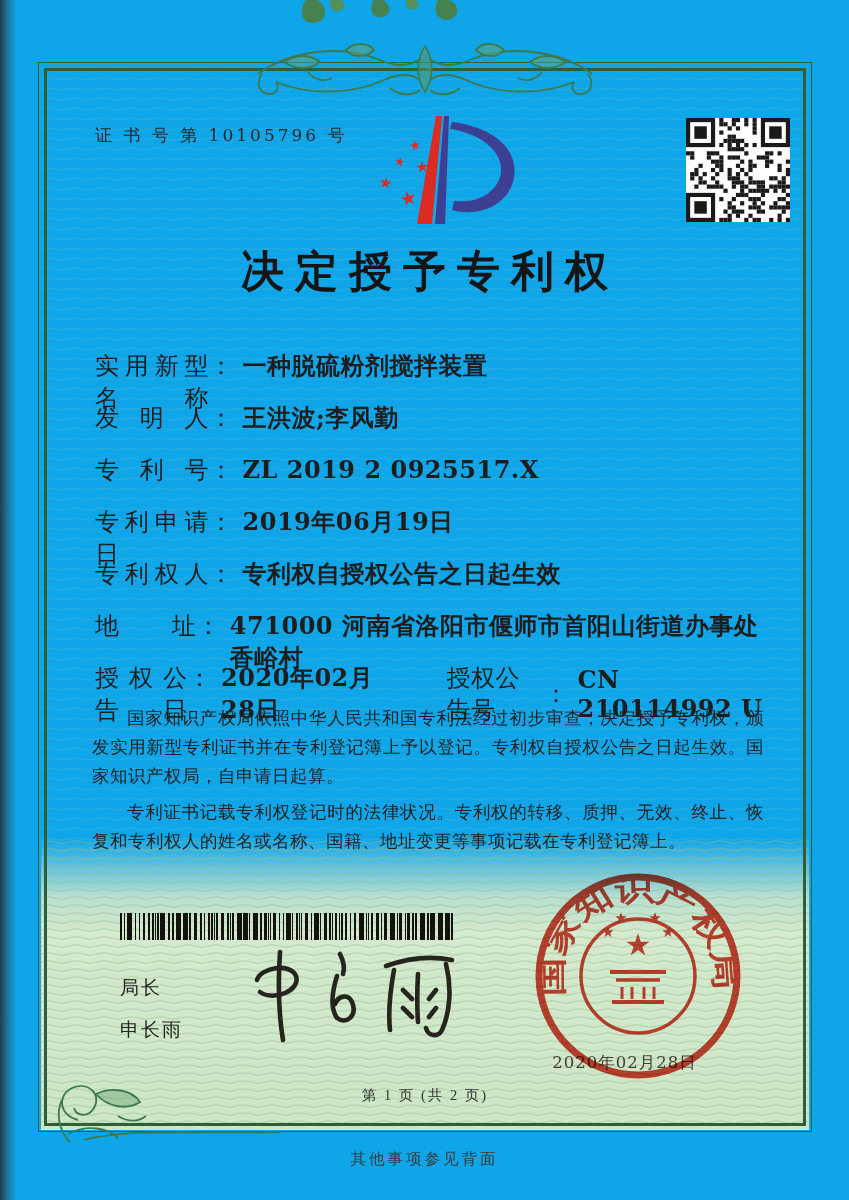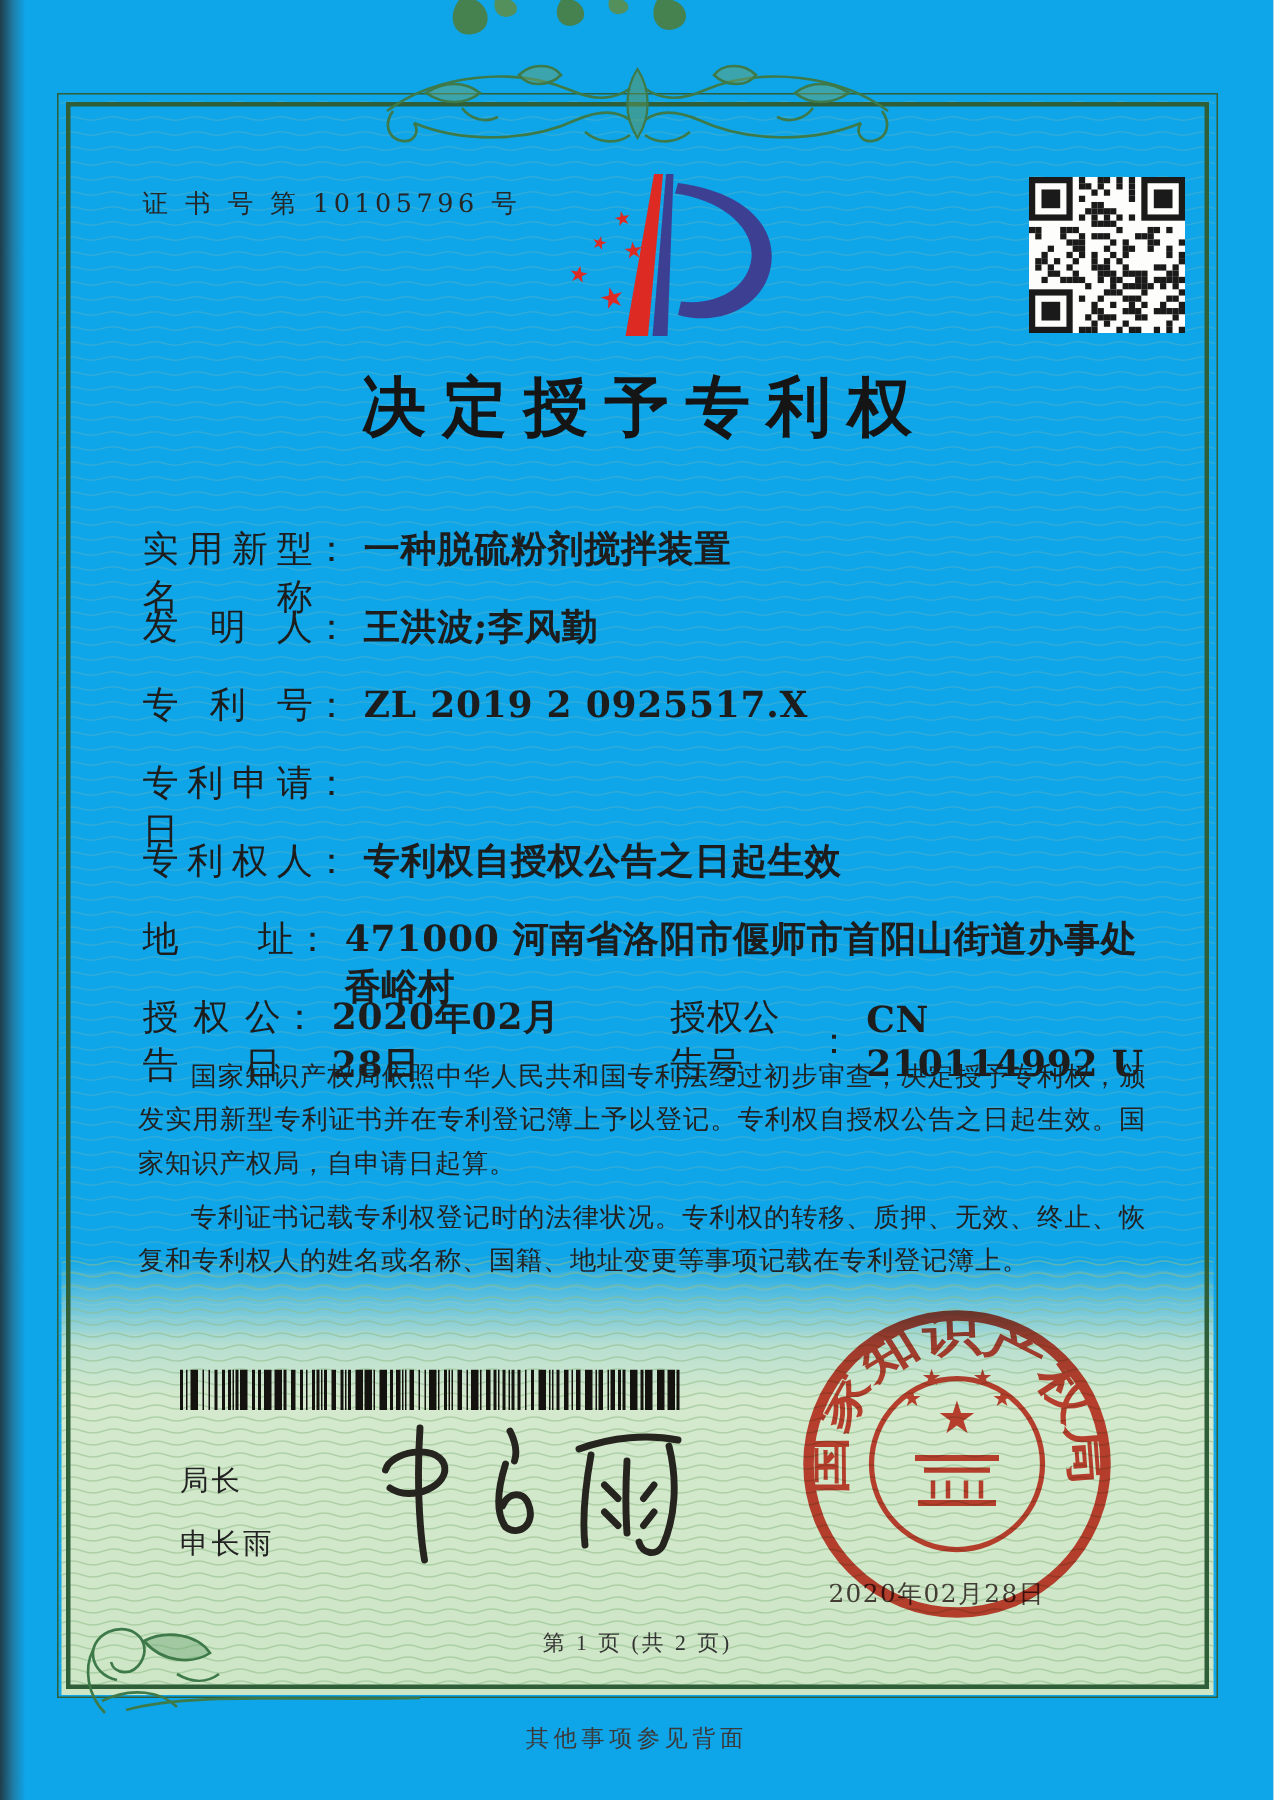--- a/index.html
+++ b/index.html
@@ -443,20 +443,21 @@
         <span class="fvalue">王洪波;李风勤</span>
     </div>
     <div class="frow">
       <span class="flabel">专利号</span>
         <span>：</span>
         <span class="fvalue">ZL 2019 2 0925517.X</span>
     </div>
     <div class="frow">
       <span class="flabel">专利申请日</span>
         <span>：</span>
+        <span class="fvalue">2019年06月19日</span>
     </div>
     <div class="frow">
       <span class="flabel">专利权人</span>
         <span>：</span>
         <span class="fvalue">专利权自授权公告之日起生效</span>
     </div>
     <div class="frow">
       <span class="flabel">地址</span>
         <span>：</span>
         <span class="fvalue">471000 河南省洛阳市偃师市首阳山街道办事处香峪村</span>

